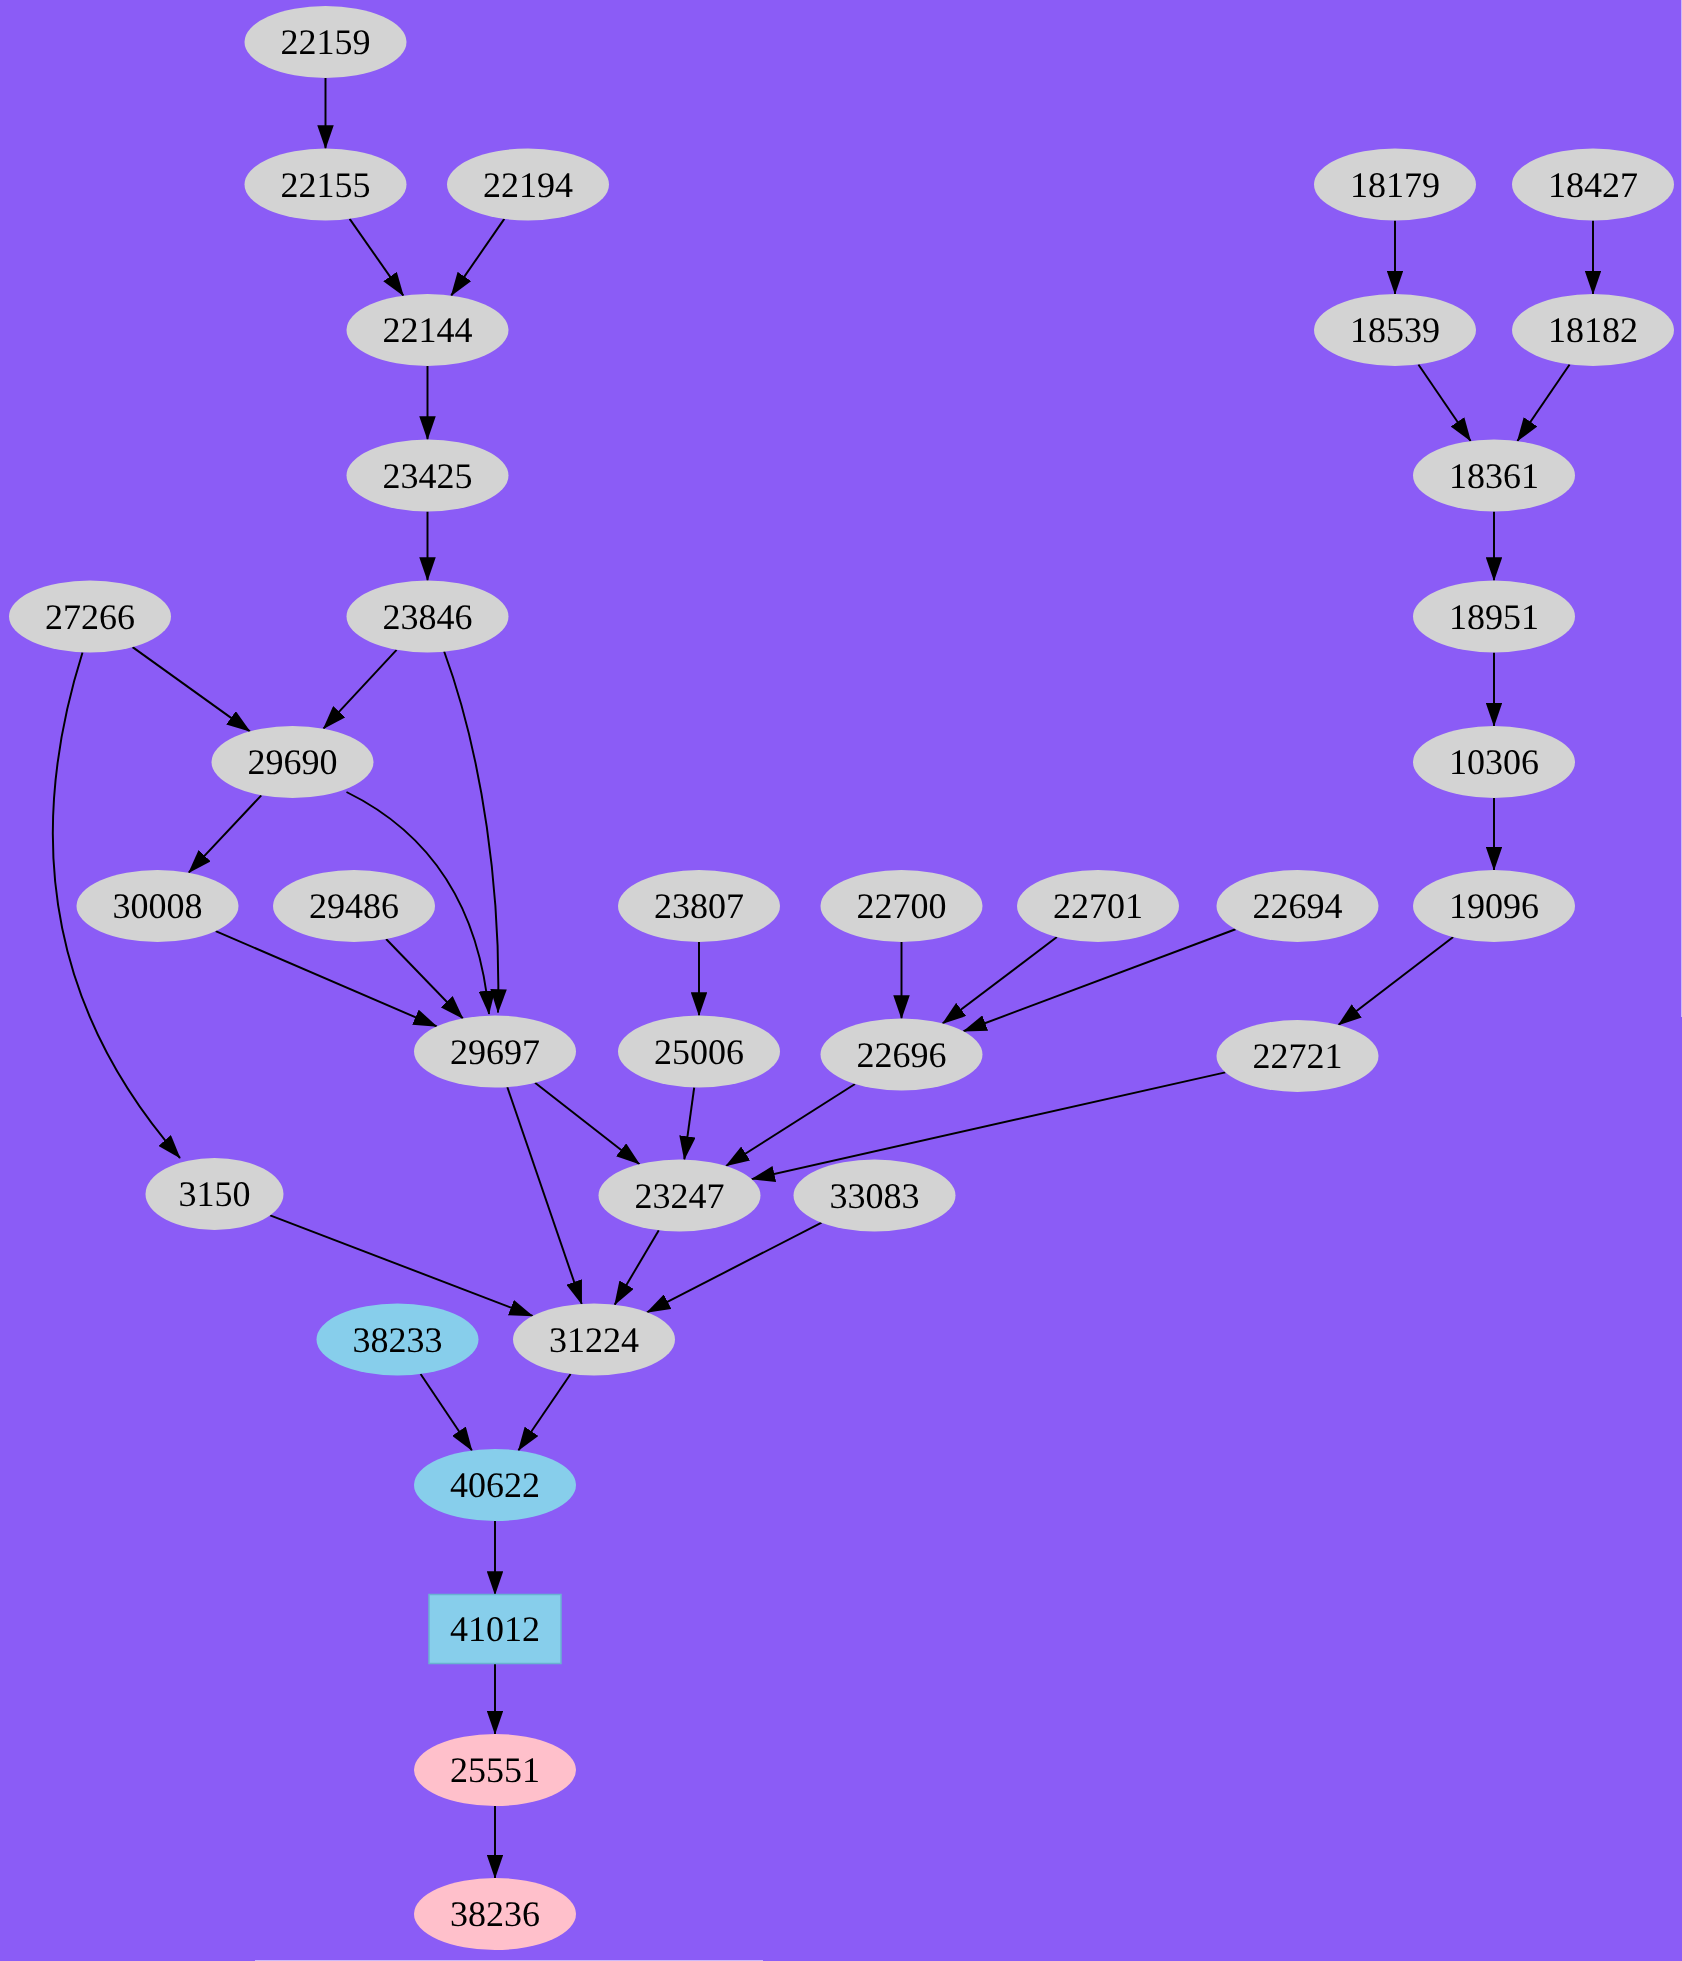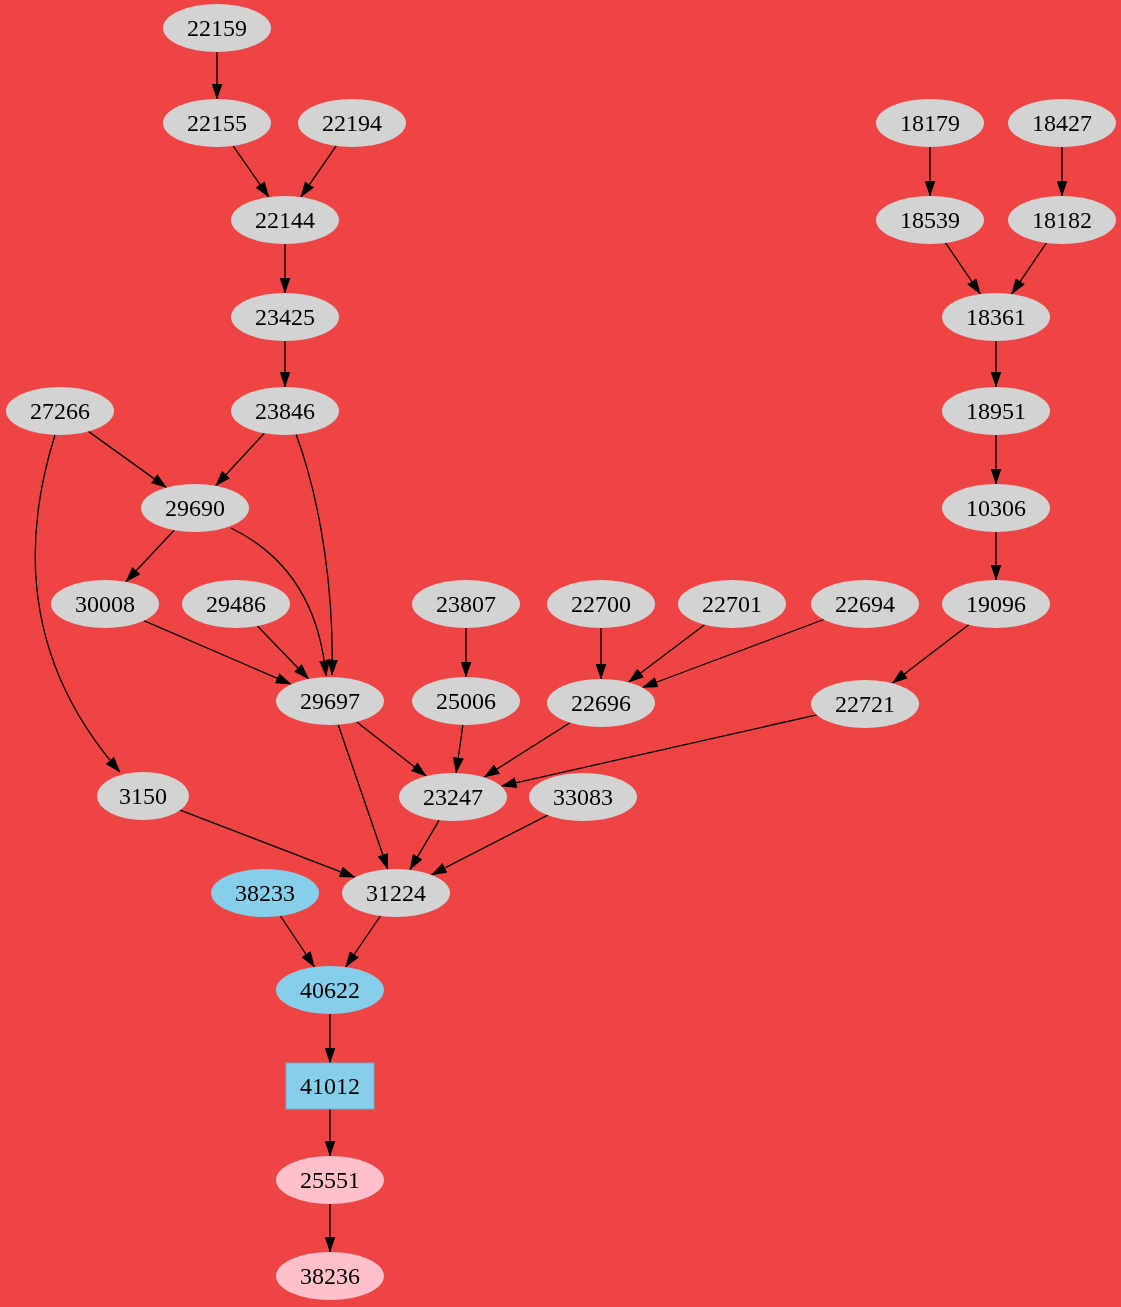--- a/index.html
+++ b/index.html
@@ -1,16 +1,16 @@
 <!DOCTYPE html>
 <html><head>
 <meta charset="utf-8">
 <style>
   html,body{margin:0;padding:0;background:#ffffff;}
-  .graph-wrap{position:relative;width:1121px;height:1307px;background:#ef4444;}
+  .graph-wrap{position:relative;width:1121px;height:1307px;background:#8b5cf6;}
   svg{display:block;}
   .edge{fill:none;stroke:#000000;stroke-width:1.3px;}
   .node-label{
     font-family:"Liberation Serif","DejaVu Serif",serif;
     font-size:24px;
     fill:#000000;
     text-anchor:middle;
   }
 </style>
 </head>

